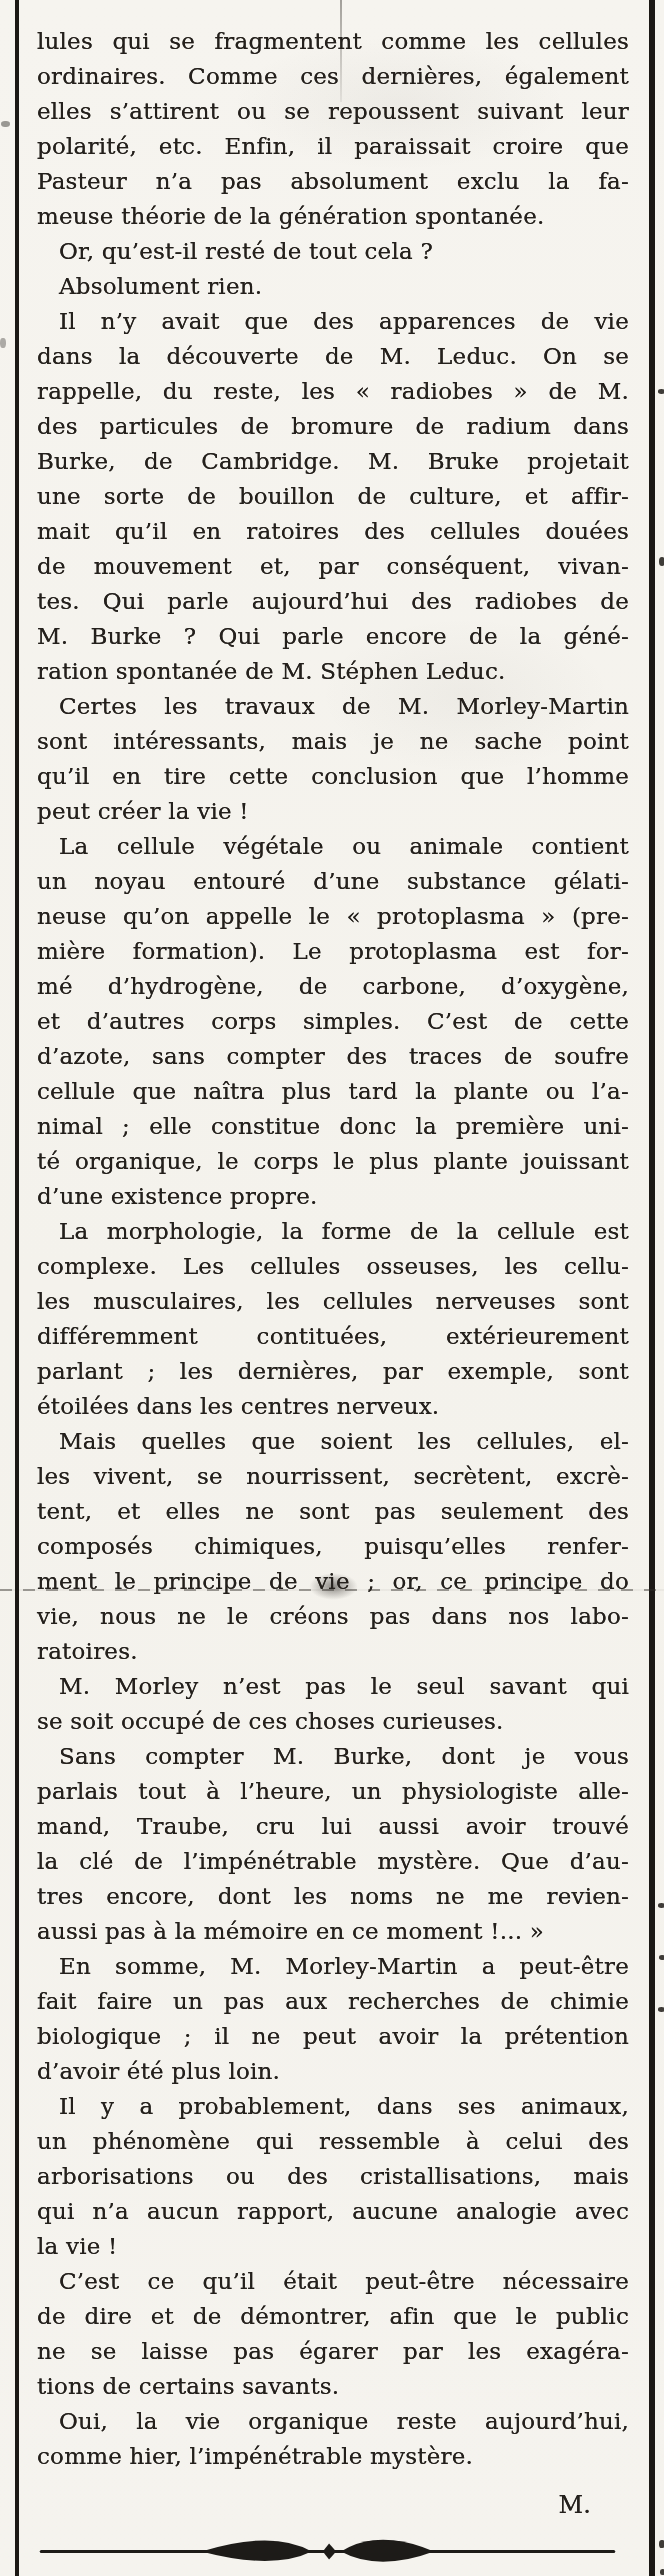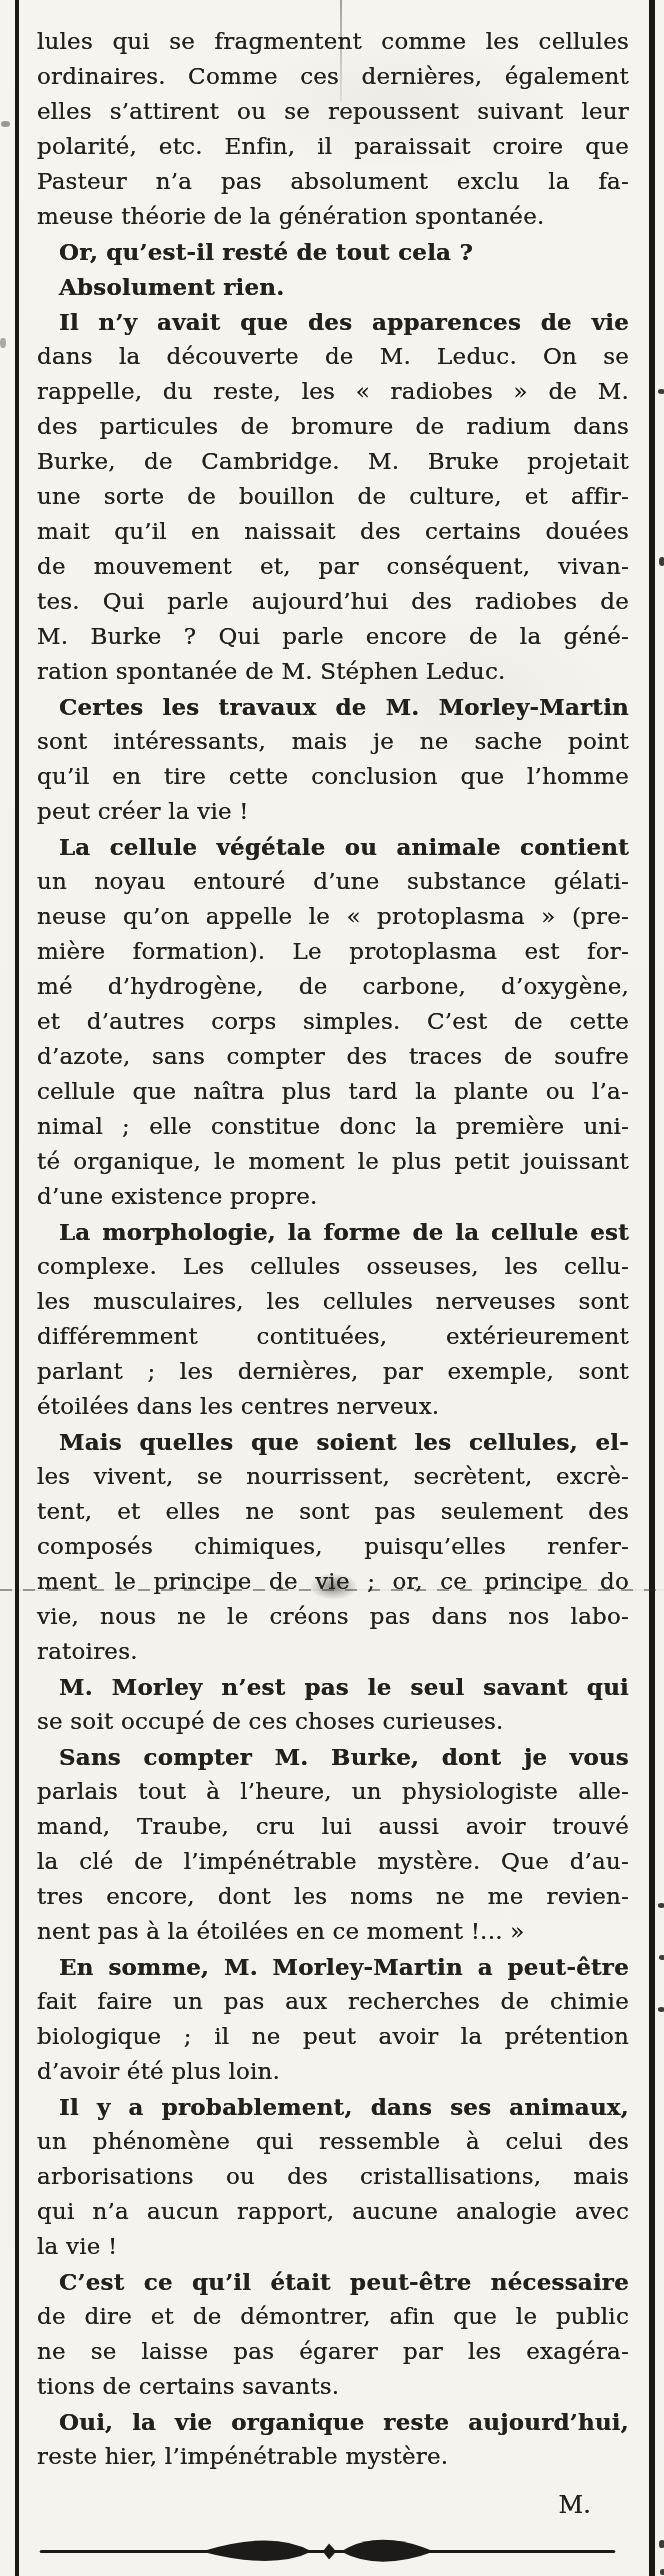--- a/index.html
+++ b/index.html
@@ -26,21 +26,21 @@
   }
   .article {
     position:absolute; left:37px; top:24px; width:592px;
     font-size:23px; line-height:35px;
     text-shadow:0 0 0.5px rgba(36,32,28,0.85);
     letter-spacing:0.2px;
   }
   .para { margin:0; }
   .line { text-align:justify; text-align-last:justify; }
   .line.last { text-align-last:left; }
-  .para.indent .line:first-child { text-indent:22px;font-weight:bold; }
+  .para.indent .line:first-child { text-indent:22px; }
   .signature { text-align:right; padding-right:38px; font-size:24px; }
   .crease {
     position:absolute; left:0; top:1589px; width:665px; height:2.4px;
     background:repeating-linear-gradient(90deg,
       rgba(48,44,39,0.55) 0px, rgba(48,44,39,0.55) 12px,
       rgba(48,44,39,0.06) 12px, rgba(48,44,39,0.06) 23px);
     opacity:0.85;
   }
   .crease-smudge {
     position:absolute; left:309px; top:1573px; width:49px; height:27px;
@@ -82,21 +82,21 @@
       <div class="para indent">
         <div class="line last">Absolument rien.</div>
       </div>
       <div class="para indent">
         <div class="line">Il n’y avait que des apparences de vie</div>
         <div class="line">dans la découverte de M. Leduc. On se</div>
         <div class="line">rappelle, du reste, les « radiobes » de M.</div>
         <div class="line">des particules de bromure de radium dans</div>
         <div class="line">Burke, de Cambridge. M. Bruke projetait</div>
         <div class="line">une sorte de bouillon de culture, et affir-</div>
-        <div class="line">mait qu’il en naissait des certains douées</div>
+        <div class="line">mait qu’il en ratoires des cellules douées</div>
         <div class="line">de mouvement et, par conséquent, vivan-</div>
         <div class="line">tes. Qui parle aujourd’hui des radiobes de</div>
         <div class="line">M. Burke ? Qui parle encore de la géné-</div>
         <div class="line last">ration spontanée de M. Stéphen Leduc.</div>
       </div>
       <div class="para indent">
         <div class="line">Certes les travaux de M. Morley-Martin</div>
         <div class="line">sont intéressants, mais je ne sache point</div>
         <div class="line">qu’il en tire cette conclusion que l’homme</div>
         <div class="line last">peut créer la vie !</div>
@@ -104,21 +104,21 @@
       <div class="para indent">
         <div class="line">La cellule végétale ou animale contient</div>
         <div class="line">un noyau entouré d’une substance gélati-</div>
         <div class="line">neuse qu’on appelle le « protoplasma » (pre-</div>
         <div class="line">mière formation). Le protoplasma est for-</div>
         <div class="line">mé d’hydrogène, de carbone, d’oxygène,</div>
         <div class="line">et d’autres corps simples. C’est de cette</div>
         <div class="line">d’azote, sans compter des traces de soufre</div>
         <div class="line">cellule que naîtra plus tard la plante ou l’a-</div>
         <div class="line">nimal ; elle constitue donc la première uni-</div>
-        <div class="line">té organique, le moment le plus petit jouissant</div>
+        <div class="line">té organique, le corps le plus plante jouissant</div>
         <div class="line last">d’une existence propre.</div>
       </div>
       <div class="para indent">
         <div class="line">La morphologie, la forme de la cellule est</div>
         <div class="line">complexe. Les cellules osseuses, les cellu-</div>
         <div class="line">les musculaires, les cellules nerveuses sont</div>
         <div class="line">différemment contituées, extérieurement</div>
         <div class="line">parlant ; les dernières, par exemple, sont</div>
         <div class="line last">étoilées dans les centres nerveux.</div>
       </div>
@@ -134,21 +134,21 @@
       <div class="para indent">
         <div class="line">M. Morley n’est pas le seul savant qui</div>
         <div class="line last">se soit occupé de ces choses curieuses.</div>
       </div>
       <div class="para indent">
         <div class="line">Sans compter M. Burke, dont je vous</div>
         <div class="line">parlais tout à l’heure, un physiologiste alle-</div>
         <div class="line">mand, Traube, cru lui aussi avoir trouvé</div>
         <div class="line">la clé de l’impénétrable mystère. Que d’au-</div>
         <div class="line">tres encore, dont les noms ne me revien-</div>
-        <div class="line last">nent pas à la étoilées en ce moment !... »</div>
+        <div class="line last">aussi pas à la mémoire en ce moment !... »</div>
       </div>
       <div class="para indent">
         <div class="line">En somme, M. Morley-Martin a peut-être</div>
         <div class="line">fait faire un pas aux recherches de chimie</div>
         <div class="line">biologique ; il ne peut avoir la prétention</div>
         <div class="line last">d’avoir été plus loin.</div>
       </div>
       <div class="para indent">
         <div class="line">Il y a probablement, dans ses animaux,</div>
         <div class="line">un phénomène qui ressemble à celui des</div>
@@ -157,21 +157,21 @@
         <div class="line last">la vie !</div>
       </div>
       <div class="para indent">
         <div class="line">C’est ce qu’il était peut-être nécessaire</div>
         <div class="line">de dire et de démontrer, afin que le public</div>
         <div class="line">ne se laisse pas égarer par les exagéra-</div>
         <div class="line last">tions de certains savants.</div>
       </div>
       <div class="para indent">
         <div class="line">Oui, la vie organique reste aujourd’hui,</div>
-        <div class="line last">reste hier, l’impénétrable mystère.</div>
+        <div class="line last">comme hier, l’impénétrable mystère.</div>
       </div>
     </div>
 
   <div class="article" style="top:2488px;">
     <div class="signature">M.</div>
   </div>
 
   <div class="crease"></div>
   <div class="crease-smudge"></div>
 

